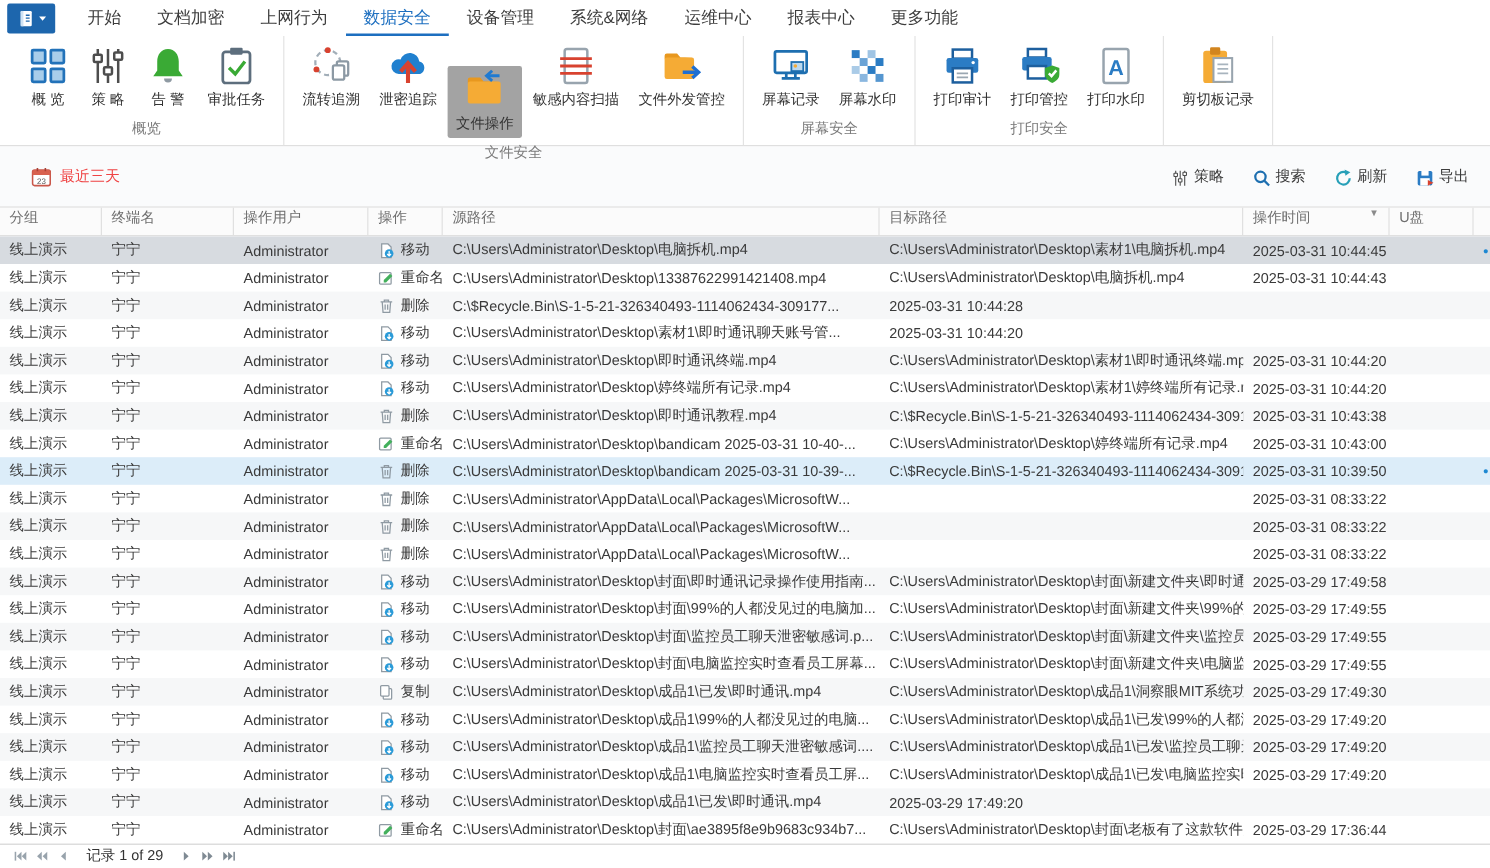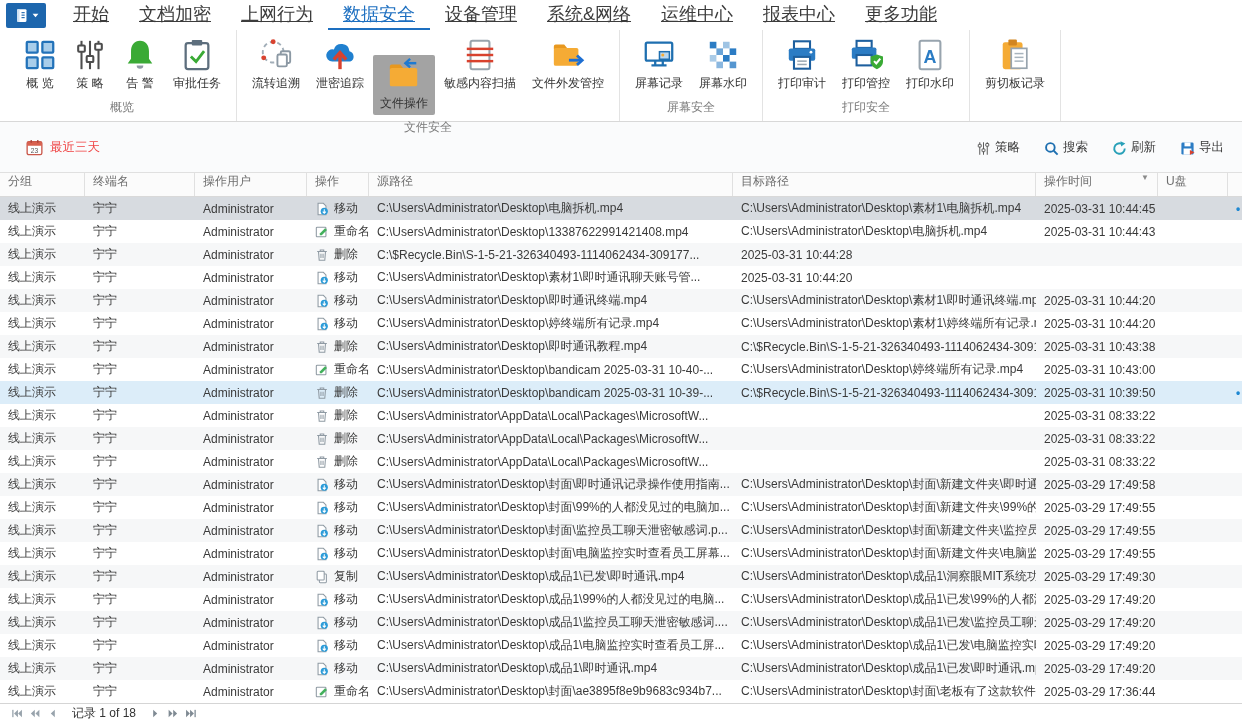--- a/index.html
+++ b/index.html
@@ -11,21 +11,21 @@
   .icn { display:inline-flex; align-items:center; justify-content:center; }
   .icn svg { display:block; }
 
   
   .menubar { height:30px; display:flex; align-items:center; background:#fff; }
   .app-btn { width:40px; height:25px; background:#1d66ad; border-radius:2px; margin:0 12px 0 6px;
              display:flex; align-items:center; justify-content:center; gap:2px; cursor:pointer; }
   .app-btn .icn svg { width:17px; height:17px; }
   .app-btn .caret svg { width:7px; height:5px; }
   .menu-items { display:flex; height:100%; }
-  .menu-item { padding:0 15px; height:30px; line-height:29px; font-size:18px; color:#3c3c3c; cursor:pointer; white-space:nowrap;text-decoration:underline; }
+  .menu-item { padding:0 15px; height:30px; line-height:29px; font-size:14px; color:#3c3c3c; cursor:pointer; white-space:nowrap; }
   .menu-item.active { color:#1d6fc0; box-shadow: inset 0 -2px 0 #1d6fc0; }
 
   
   .ribbon { height:92px; display:flex; align-items:stretch; border-bottom:1px solid #d8d8d8; padding-left:8px; background:#fff; }
   .ribbon-group { display:flex; flex-direction:column; border-right:1px solid #e3e3e3; padding:5px 8px 0; }
   .rg-items { display:flex; align-items:flex-start; gap:2px; }
   .ribbon-item { display:flex; flex-direction:column; align-items:center; padding:3px 7px 3px; min-width:46px;
                  border-radius:2px; cursor:pointer; }
   .ribbon-item .icn svg { width:34px; height:34px; }
   .ribbon-item.selected { background:#a3a3a3;margin-top:20px; }
@@ -802,21 +802,20 @@
         <div class="cell op-cell">
           <span class="icn op">
             <svg viewBox="0 0 16 16">
               <path d="M3.5 1.5h6l3 3v10h-9z" fill="#fff" stroke="#8f9aa3" stroke-width="1.2"></path>
               <circle cx="10.6" cy="10.6" r="4.1" fill="#2b9bd8"></circle>
               <path d="M10.6 8.3v4.5M8.8 11.1l1.8 1.8 1.8-1.8" stroke="#fff" stroke-width="1.2" fill="none"></path>
             </svg>
           </span>
           <span>移动</span>
         </div>
-        <div class="cell">C:\Users\Administrator\Desktop\成品1\即时通讯.mp4</div>
         <div class="cell">C:\Users\Administrator\Desktop\成品1\已发\即时通讯.mp4</div>
         <div class="cell">2025-03-29 17:49:20</div>
         <div class="cell"></div>
         <div class="cell"></div>
       </div>
       <div class="grid-row" style="grid-template-columns: 85px 110px 112px 62px 364px 303px 122px 70px 14px;">
         <div class="cell">线上演示</div>
         <div class="cell">宁宁</div>
         <div class="cell">Administrator</div>
         <div class="cell op-cell">
@@ -850,21 +849,21 @@
             <polygon points="5.8,2 1.5,6 5.8,10"></polygon>
             <polygon points="10.8,2 6.5,6 10.8,10"></polygon>
           </svg>
         </span>
         <span class="pg-btn">
           <svg viewBox="0 0 12 12" fill="#98a3ac">
             <polygon points="8,2 3.6,6 8,10"></polygon>
           </svg>
         </span>
       </span>
-    <span class="rec">记录 1 of 18</span>
+    <span class="rec">记录 1 of 29</span>
     <span style="display:flex;">
         <span class="pg-btn">
           <svg viewBox="0 0 12 12" fill="#7f8a93">
             <polygon points="4,2 8.4,6 4,10"></polygon>
           </svg>
         </span>
         <span class="pg-btn">
           <svg viewBox="0 0 12 12" fill="#7f8a93">
             <polygon points="1.2,2 5.5,6 1.2,10"></polygon>
             <polygon points="6.2,2 10.5,6 6.2,10"></polygon>

